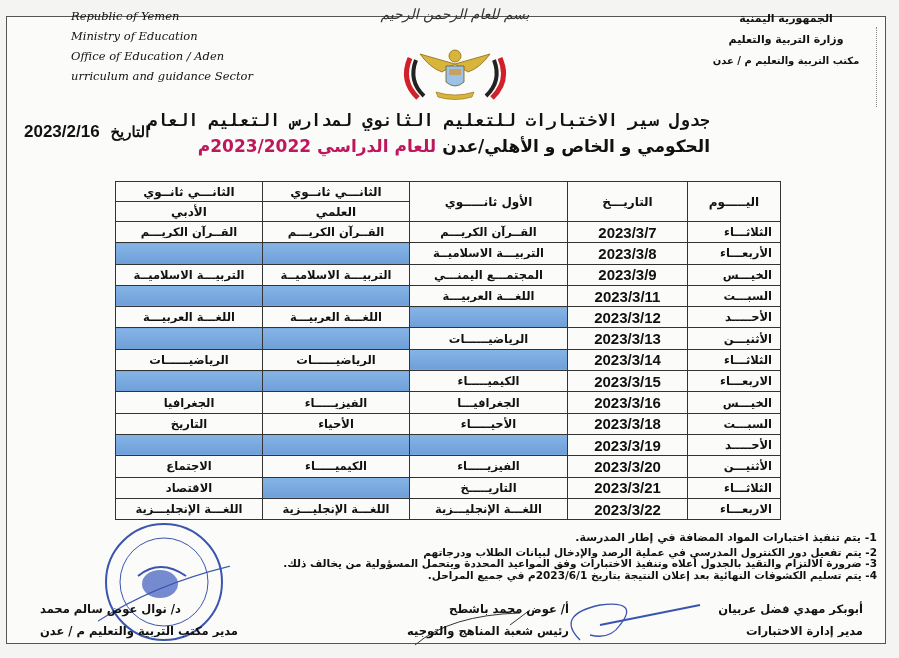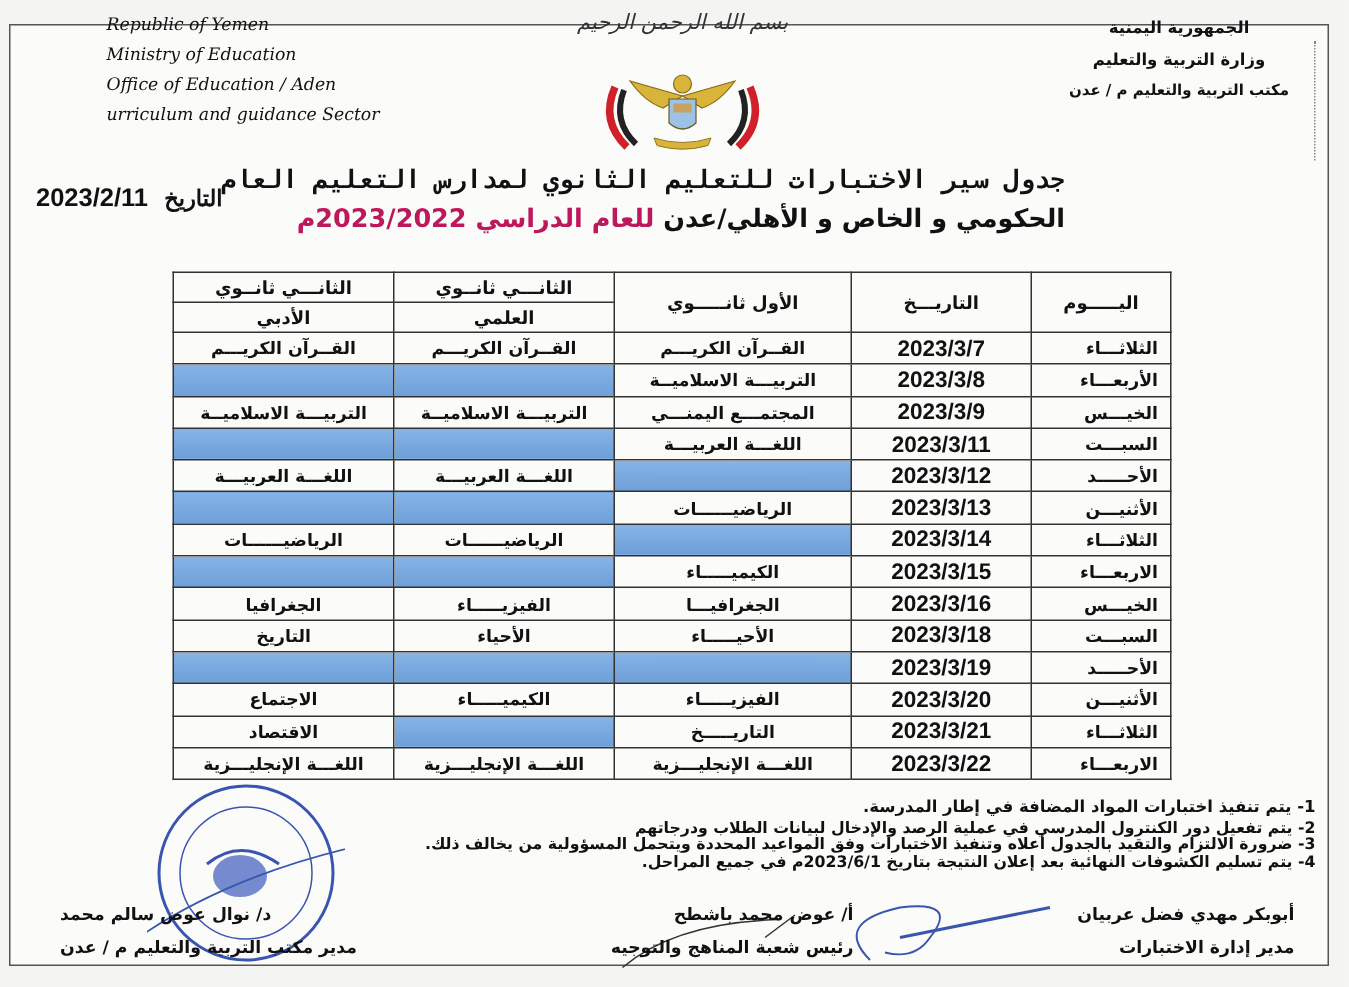--- a/index.html
+++ b/index.html
@@ -59,31 +59,31 @@
 
 <div class="en-header">
   <div>Republic of Yemen</div>
   <div>Ministry of Education</div>
   <div>Office of Education / Aden</div>
   <div>urriculum and guidance Sector</div>
 </div>
 
 <div class="doc-date">
   <span class="lbl">التاريخ</span>
-  <span>2023/2/11</span>
+  <span>2023/2/16</span>
 </div>
 
 <div class="ar-header">
   <div>الجمهورية اليمنية</div>
   <div>وزارة التربية والتعليم</div>
   <div class="l3">مكتب التربية والتعليم م / عدن</div>
 </div>
 
 <div class="emblem">
-  <div class="basmala">بسم الله الرحمن الرحيم</div>
+  <div class="basmala">بسم للعام الرحمن الرحيم</div>
   <svg width="170" height="100" viewBox="0 0 170 100" style="position:absolute;left:0;top:0">
 
     <path d="M40 52 Q30 75 48 92" stroke="#d0202a" stroke-width="5" fill="none"></path>
     <path d="M46 54 Q38 75 54 90" stroke="#222" stroke-width="4" fill="none"></path>
     <path d="M130 52 Q140 75 122 92" stroke="#d0202a" stroke-width="5" fill="none"></path>
     <path d="M124 54 Q132 75 116 90" stroke="#222" stroke-width="4" fill="none"></path>
 
     <path d="M85 58 L50 48 Q60 62 72 66 Z" fill="#d9b43a" stroke="#8a6a10" stroke-width="0.8"></path>
     <path d="M85 58 L120 48 Q110 62 98 66 Z" fill="#d9b43a" stroke="#8a6a10" stroke-width="0.8"></path>
 

